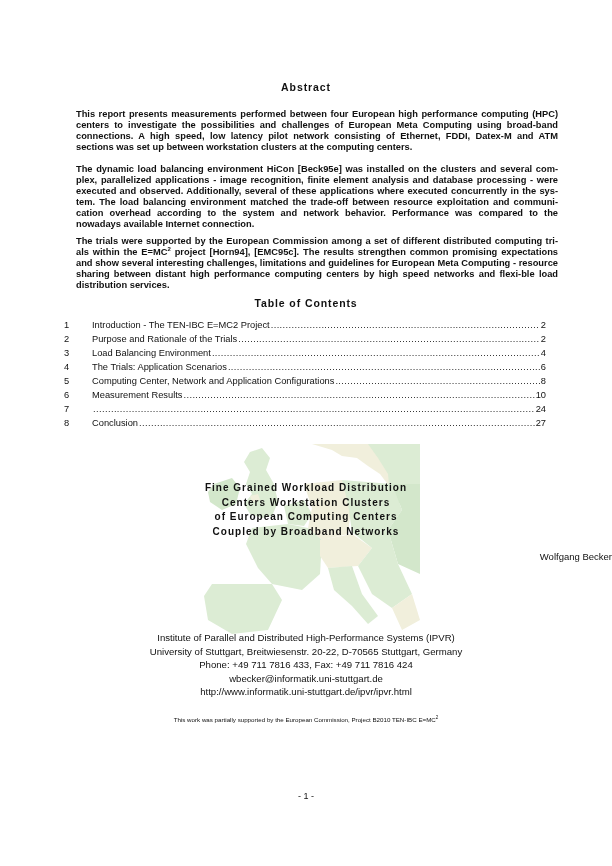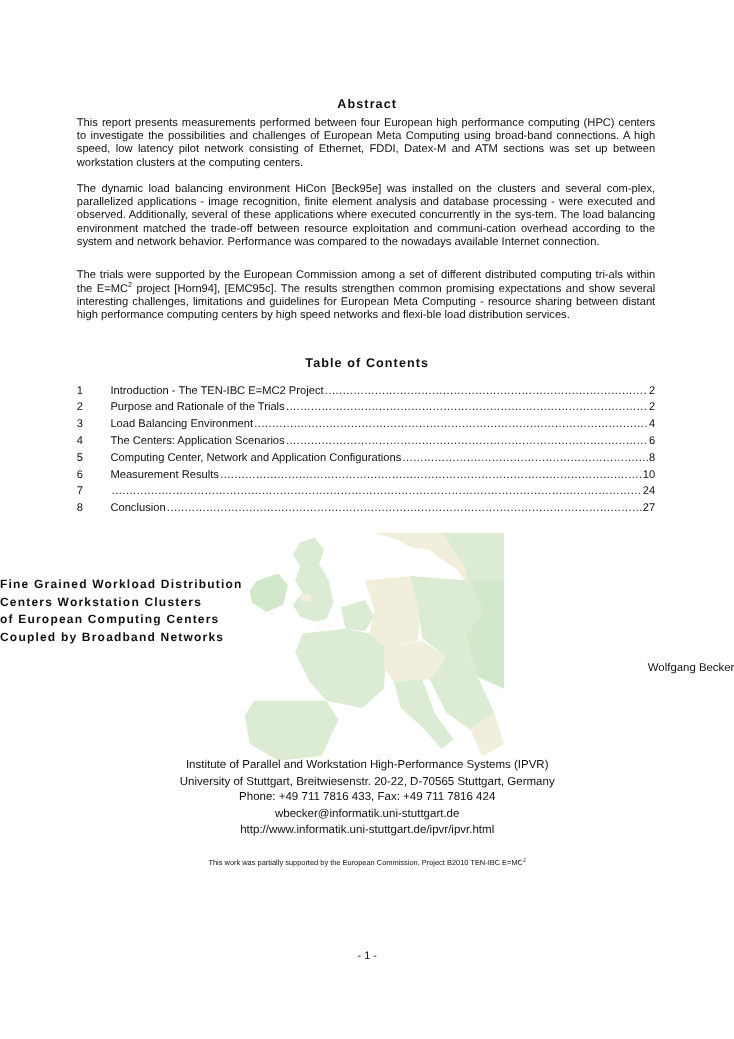--- a/index.html
+++ b/index.html
@@ -4,34 +4,34 @@
   <style>
     html, body { margin: 0; padding: 0; background: #ffffff; }
     body { width: 612px; height: 866px; position: relative; overflow: hidden;
            font-family: "Liberation Sans", sans-serif; color: #111; }
     .page { position: absolute; left: 0; top: 0; width: 564px; height: 866px; background: #fff; }
 
     .heading { position: absolute; left: 0; width: 612px; text-align: center;
                font-weight: bold; font-size: 10.5px; letter-spacing: 0.9px; }
 
     .para { position: absolute; left: 64px; width: 482px; font-size: 9.3px; line-height: 11px;
-            text-align: justify; margin: 0; }
+            text-align: justify; margin: 12px; font-weight: bold; }
     .para sup { font-size: 6px; line-height: 0; vertical-align: 4px; }
 
     .toc { position: absolute; left: 64px; top: 318px; width: 482px; font-size: 9.3px; }
     .toc-row { display: flex; align-items: baseline; height: 14px; line-height: 14px; }
     .toc-num { width: 28px; flex: none; }
     .toc-title { flex: none; white-space: nowrap; }
     .toc-leader { flex: 1; overflow: hidden; white-space: nowrap; margin: 0 1px; color: #222; letter-spacing: 0.4px; }
     .toc-leader::after { content: "................................................................................................................................................................................................"; }
     .toc-page { flex: none; text-align: right; }
 
     .map { position: absolute; left: 192px; top: 444px; width: 228px; height: 190px; }
 
-    .title-block { position: absolute; left: 0; top: 481px; width: 612px; text-align: left;
+    .title-block { position: absolute; left: 0; top: 481px; width: 612px; text-align: center;
                    font-weight: bold; font-size: 10px; letter-spacing: 1px; line-height: 14.5px; }
     .center-line { position: absolute; left: 0; width: 612px; text-align: right; font-size: 9.5px; }
 
     .address { position: absolute; left: 0; top: 631px; width: 612px; text-align: center;
                font-size: 9.6px; line-height: 13.6px; }
     .support { position: absolute; left: 0; top: 716px; width: 612px; text-align: center; font-size: 6.2px; }
     .support sup { font-size: 4.5px; vertical-align: 3px; line-height: 0; }
     .page-num { position: absolute; left: 0; top: 791px; width: 612px; text-align: center; font-size: 9px; }
   </style>
 </head>
@@ -61,21 +61,21 @@
         <span class="toc-page">2</span>
       </div>
     <div class="toc-row">
         <span class="toc-num">3</span>
         <span class="toc-title">Load Balancing Environment</span>
         <span class="toc-leader"></span>
         <span class="toc-page">4</span>
       </div>
     <div class="toc-row">
         <span class="toc-num">4</span>
-        <span class="toc-title">The Centers: Application Scenarios</span>
+        <span class="toc-title">The Trials: Application Scenarios</span>
         <span class="toc-leader"></span>
         <span class="toc-page">6</span>
       </div>
     <div class="toc-row">
         <span class="toc-num">5</span>
         <span class="toc-title">Computing Center, Network and Application Configurations</span>
         <span class="toc-leader"></span>
         <span class="toc-page">8</span>
       </div>
     <div class="toc-row">
@@ -121,21 +121,21 @@
   <div class="title-block">
     <div>Fine Grained Workload Distribution</div>
     <div>Centers Workstation Clusters</div>
     <div>of European Computing Centers</div>
     <div>Coupled by Broadband Networks</div>
   </div>
 
   <div class="center-line" style="top:551px;">Wolfgang Becker</div>
 
   <div class="address">
-    <div>Institute of Parallel and Workstation High-Performance Systems (IPVR)</div>
+    <div>Institute of Parallel and Distributed High-Performance Systems (IPVR)</div>
     <div>University of Stuttgart, Breitwiesenstr. 20-22, D-70565 Stuttgart, Germany</div>
     <div>Phone: +49 711 7816 433, Fax: +49 711 7816 424</div>
     <div>wbecker@informatik.uni-stuttgart.de</div>
     <div>http://www.informatik.uni-stuttgart.de/ipvr/ipvr.html</div>
   </div>
 
   <div class="support"><span>This work was partially supported by the European Commission, Project B2010 TEN-IBC E=MC</span><sup>2</sup></div>
 
   <div class="page-num">- 1 -</div>
 </div>

